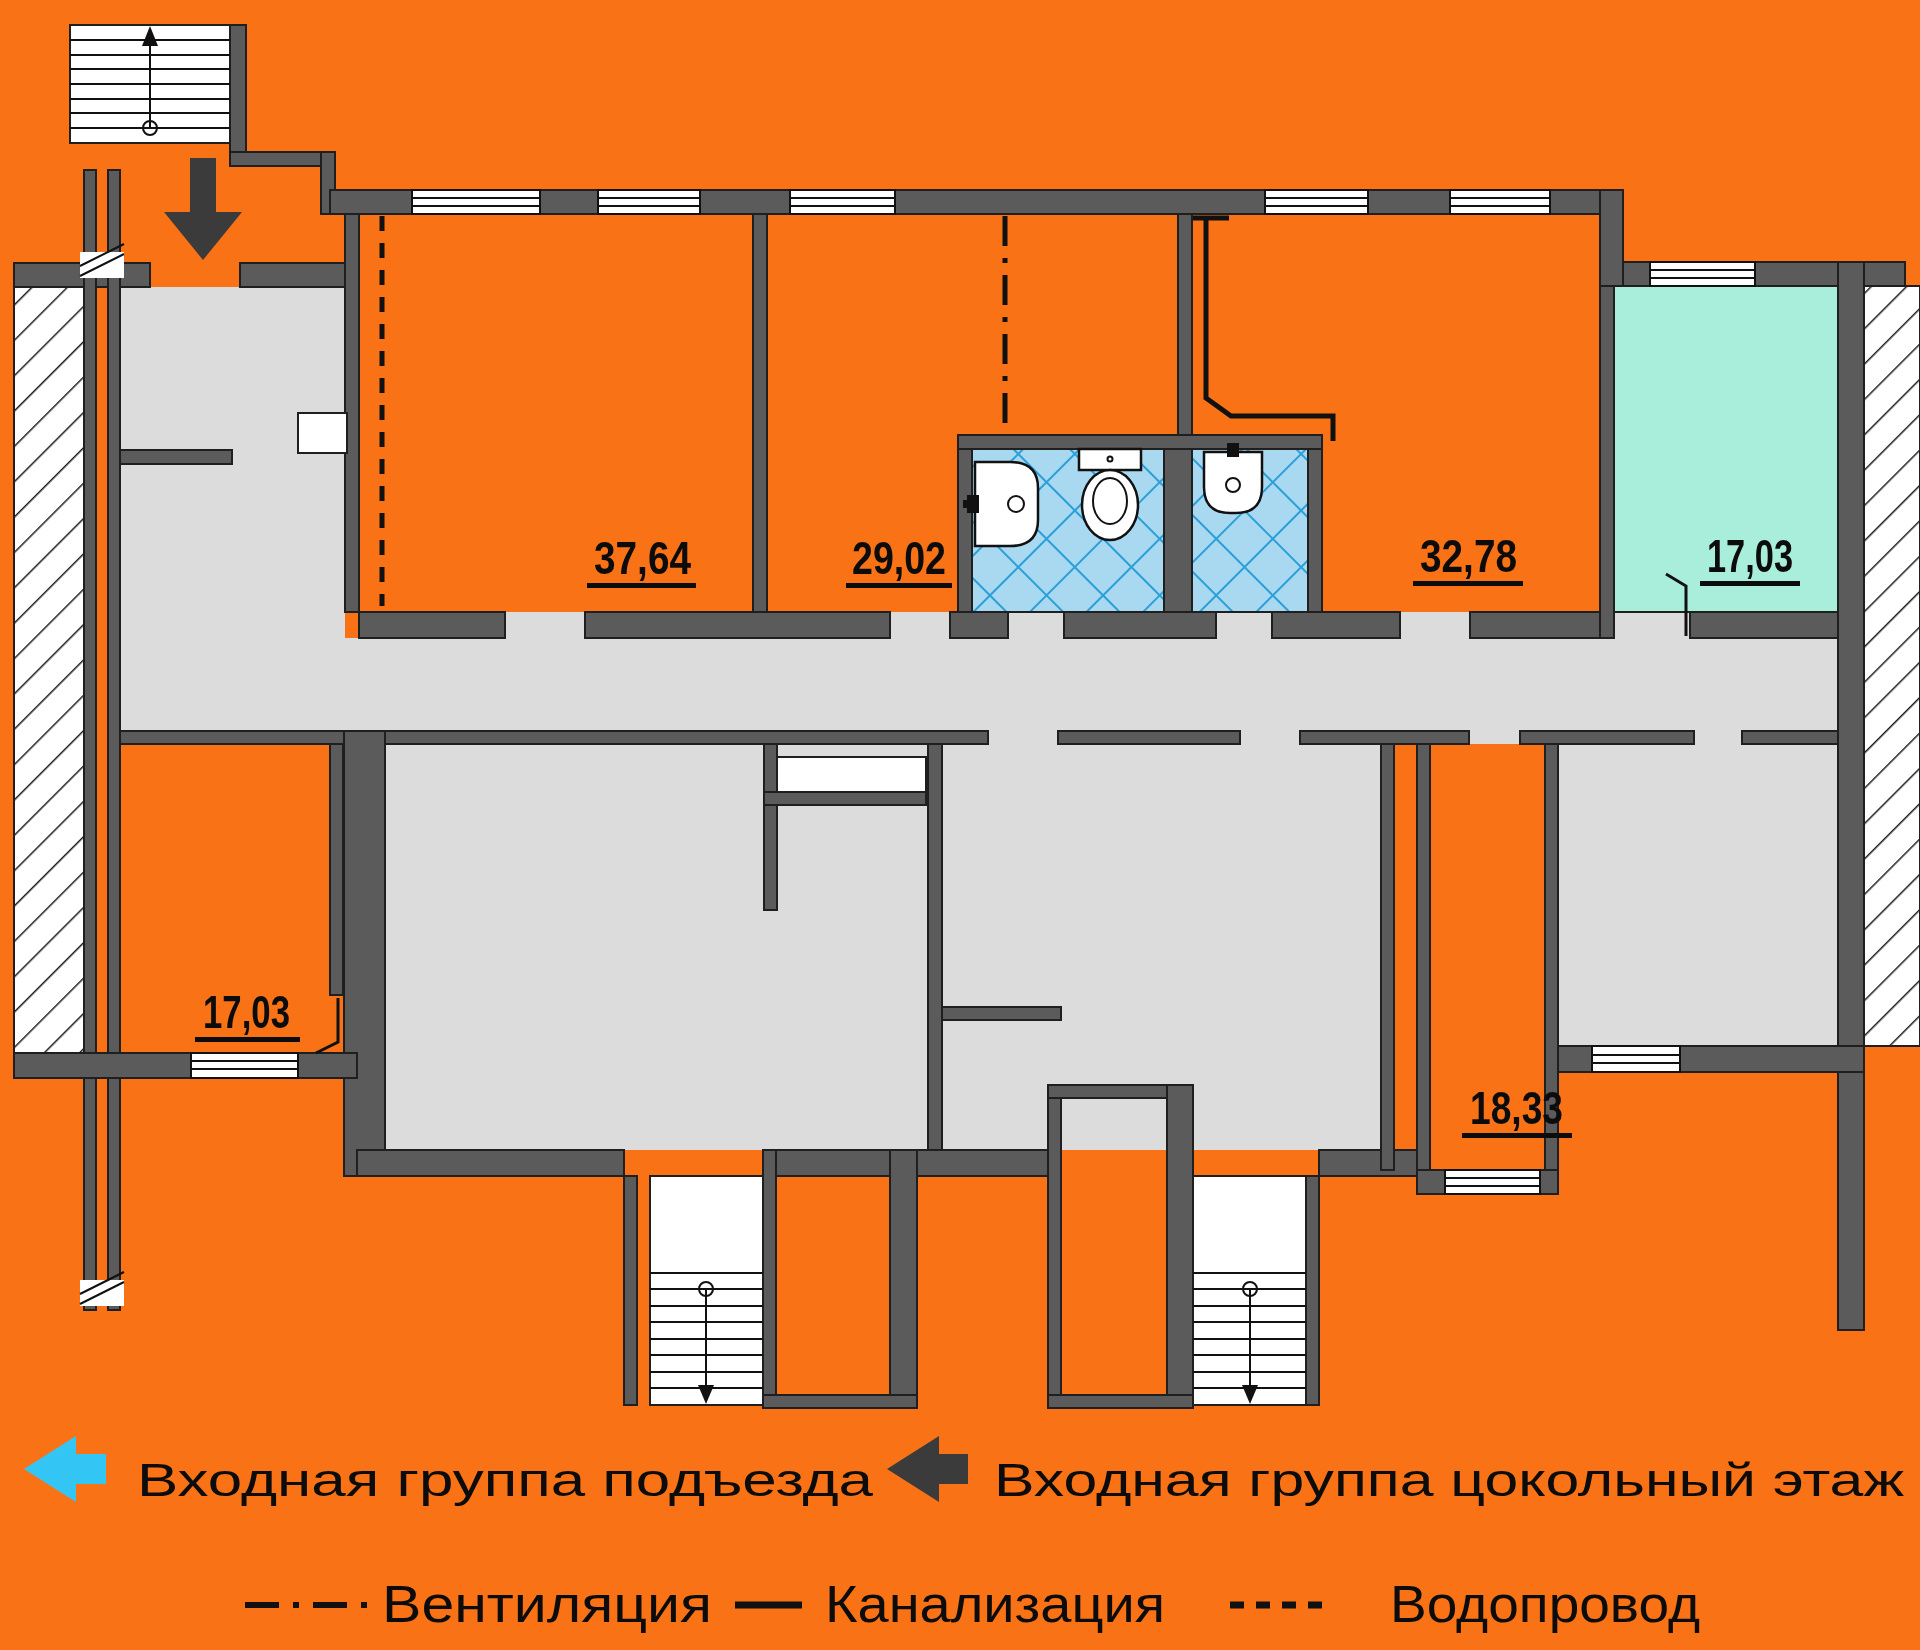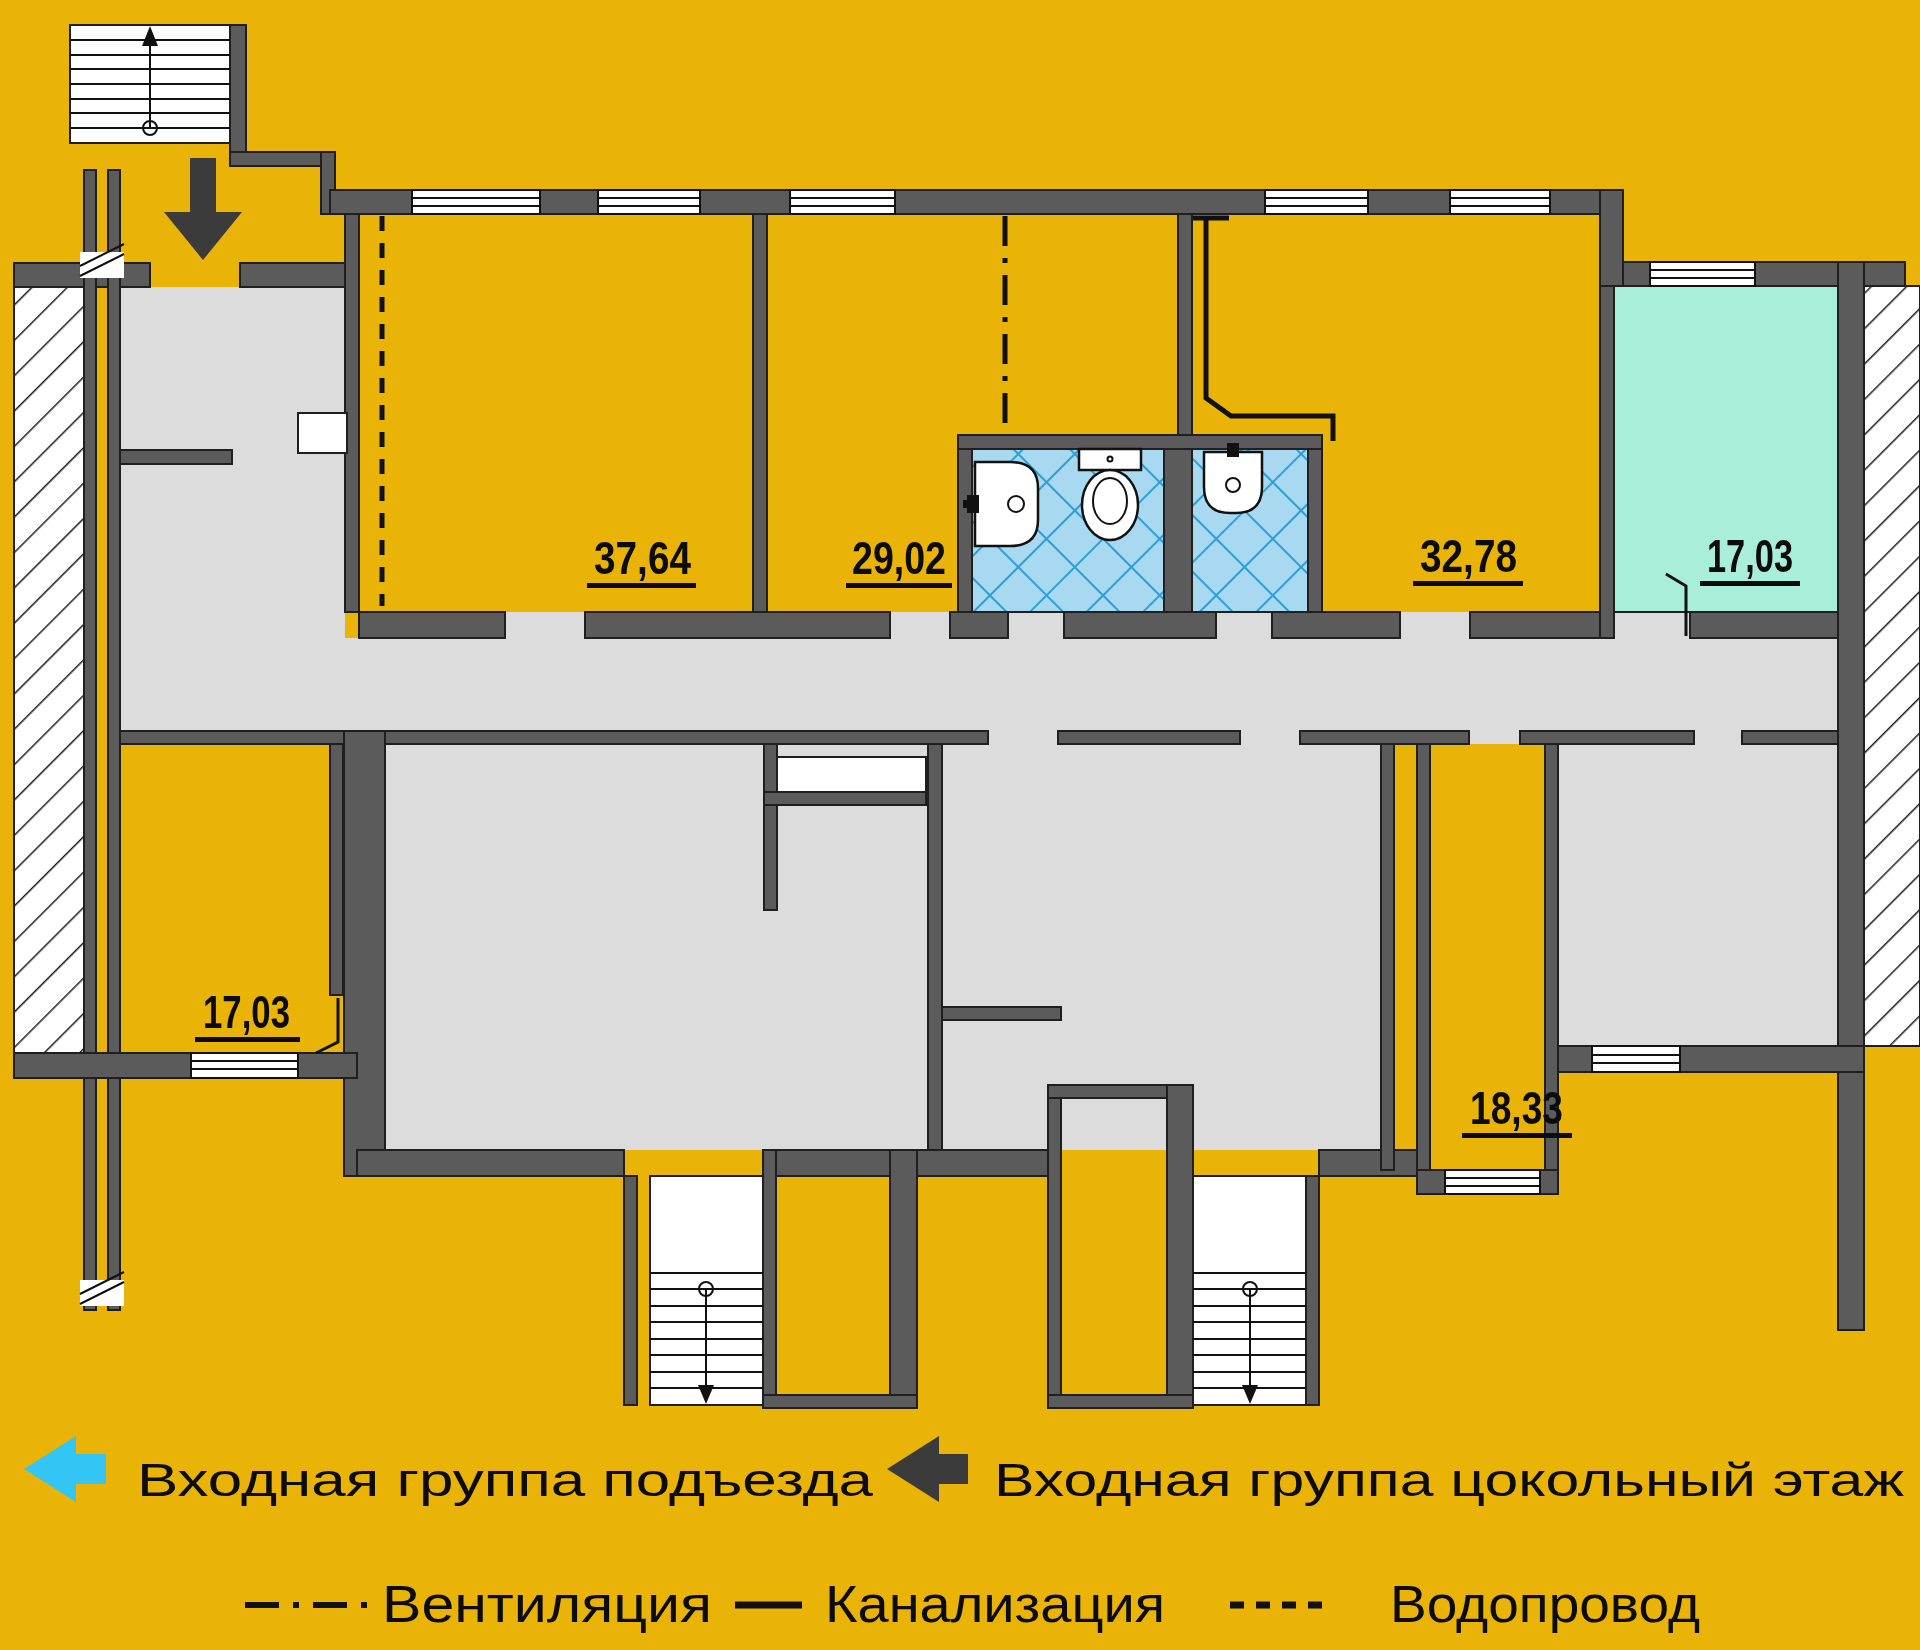--- a/index.html
+++ b/index.html
@@ -1,16 +1,16 @@
 <!DOCTYPE html>
 <html style="--wall: #5b5b5b; --floor: #dcdcdc; --tile-bg: #a9d8f1; --tile-line: #2b9fd8; --teal: #a9eeda; --arrow-cyan: #33c6f4; --arrow-dark: #3b3b3b;"><head>
 <meta charset="utf-8">
 <style>
   html,body{margin:0;padding:0;background:#fff;}
-  .stage{position:relative;width:1920px;height:1650px;background:#eab308;overflow:hidden;}
+  .stage{position:relative;width:1920px;height:1650px;background:#f97316;overflow:hidden;}
   svg{display:block;}
   .w    {fill:var(--wall,#5b5b5b);stroke:#1f1f1f;stroke-width:2;}
   .flr  {fill:var(--floor,#dcdcdc);}
   .teal {fill:var(--teal,#a9eeda);stroke:#1f1f1f;stroke-width:2;}
   .tile {fill:url(#tilePat);stroke:#1f1f1f;stroke-width:2;}
   .hatch{fill:url(#hatchPat);stroke:#1f1f1f;stroke-width:2;}
   .winr {fill:#fff;stroke:#111;stroke-width:2;}
   .winl {stroke:#111;stroke-width:2;fill:none;}
   .thin {fill:none;stroke:#111;stroke-width:2;}
   .thin3{fill:none;stroke:#111;stroke-width:3;}

